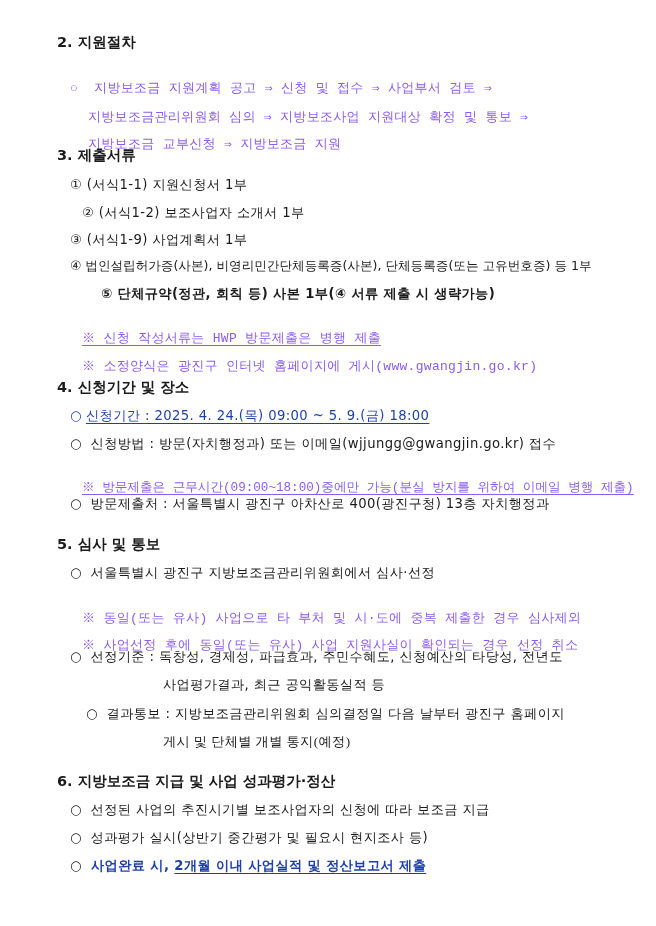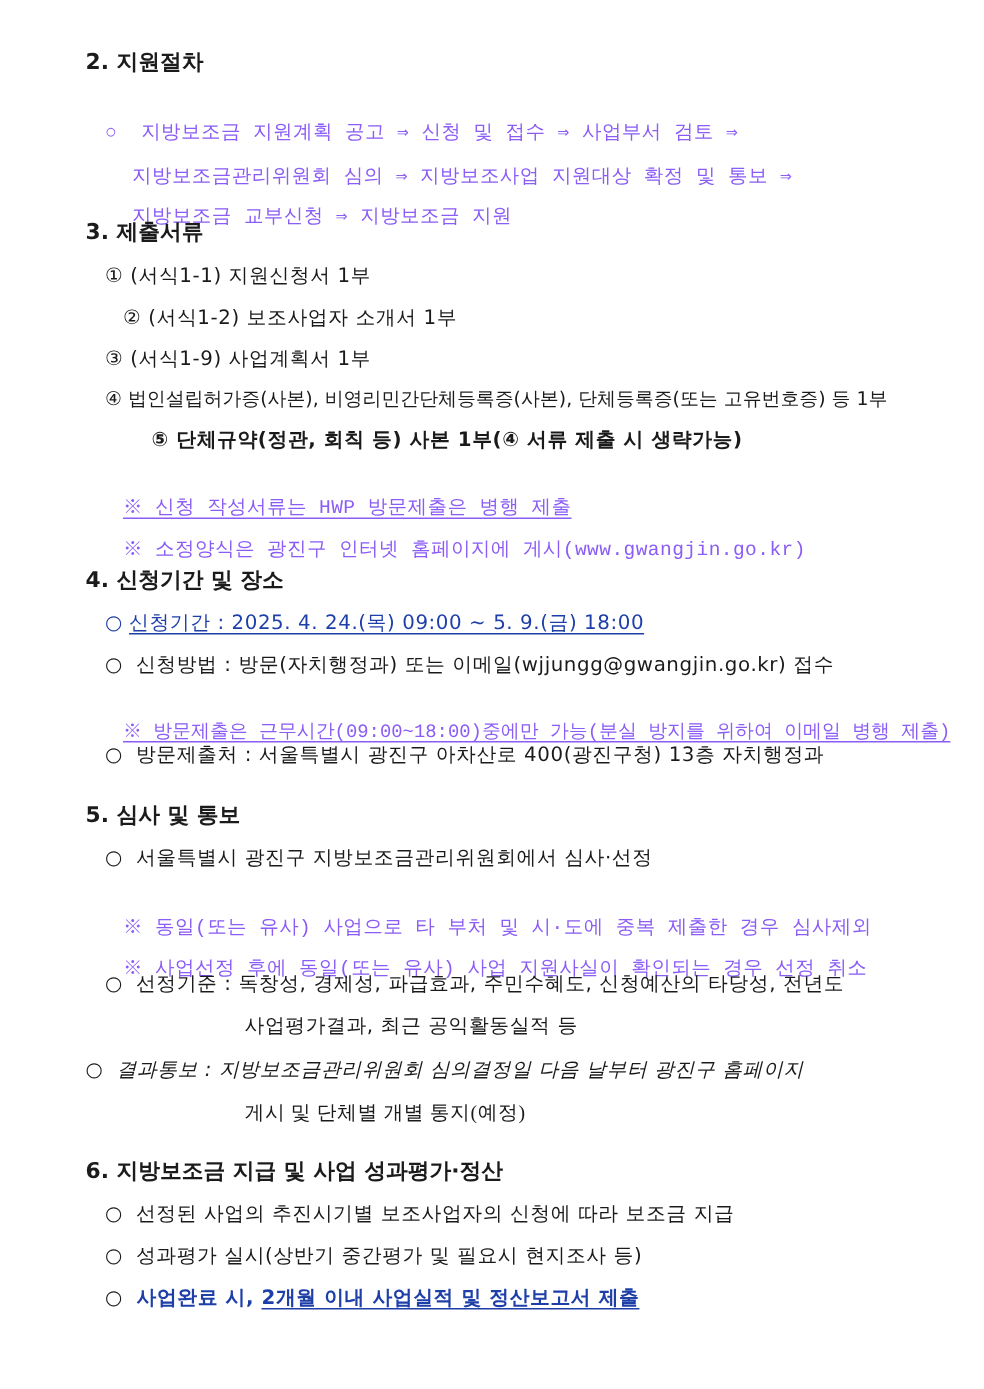--- a/index.html
+++ b/index.html
@@ -57,21 +57,21 @@
   <span>서울특별시 광진구 지방보조금관리위원회에서 심사·선정</span>
 </div>
 <div class="line serif" style="left:82px; top:593px;">※ 동일(또는 유사) 사업으로 타 부처 및 시·도에 중복 제출한 경우 심사제외</div>
 <div class="line serif" style="left:82px; top:620px;">※ 사업선정 후에 동일(또는 유사) 사업 지원사실이 확인되는 경우 선정 취소</div>
 <div class="line t" style="left:70px; top:650px;">
   <span class="circle">○</span>
   <span>선정기준 :</span>
   <span>독창성, 경제성, 파급효과, 주민수혜도, 신청예산의 타당성, 전년도</span>
 </div>
 <div class="line t" style="left:163px; top:678px;">사업평가결과, 최근 공익활동실적 등</div>
-<div class="line t" style="left:57px; top:707px;font-style:italic;">
+<div class="line t" style="left:86px; top:707px;">
   <span class="circle">○</span>
   <span>결과통보 :</span>
   <span>지방보조금관리위원회 심의결정일 다음 날부터 광진구 홈페이지</span>
 </div>
 <div class="line t" style="left:163px; top:735px;font-family:Liberation Serif, serif;">게시 및 단체별 개별 통지(예정)</div>
 
 <div class="line h" style="left:57px; top:774px;">6. 지방보조금 지급 및 사업 성과평가·정산</div>
 <div class="line t" style="left:70px; top:803px;">
   <span class="circle">○</span>
   <span>선정된 사업의 추진시기별 보조사업자의 신청에 따라 보조금 지급</span>

